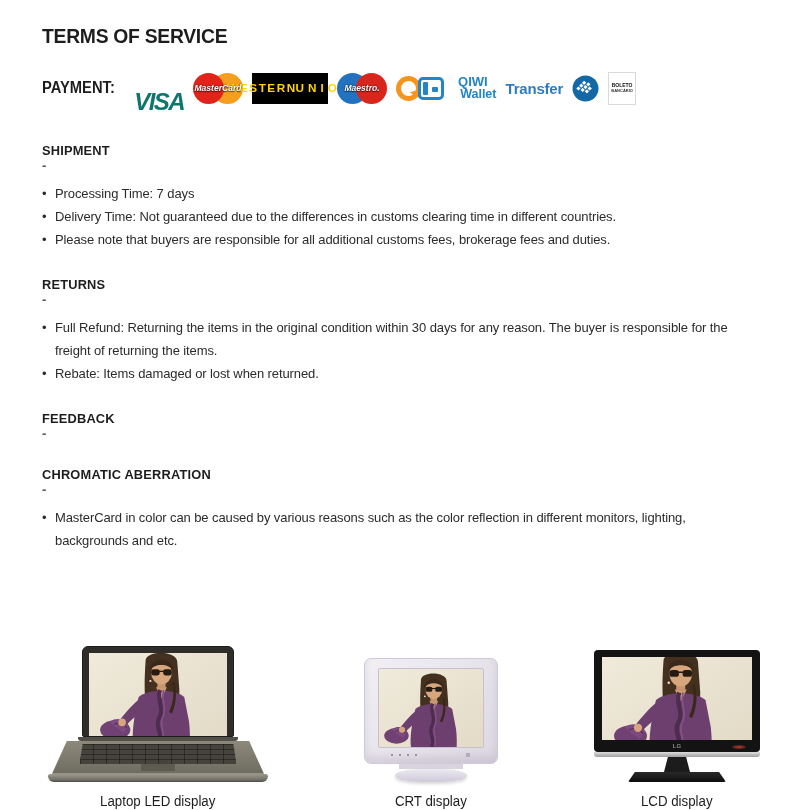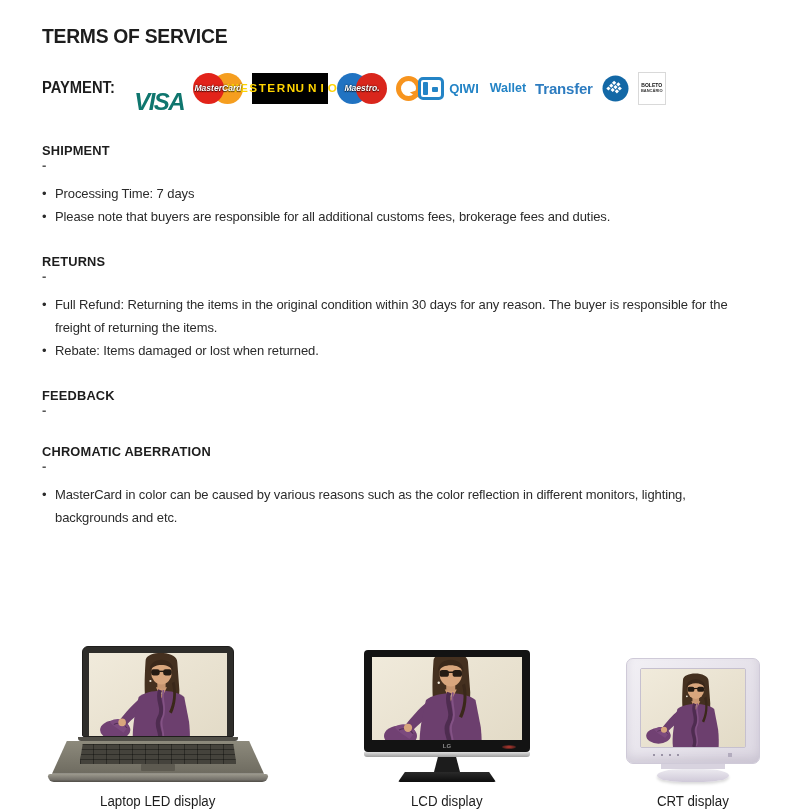--- a/index.html
+++ b/index.html
@@ -84,21 +84,21 @@
     position:relative; margin-left:-5px; background:#ffffff; flex:none;
   }
   .q-wallet::before {
     content:""; position:absolute; left:2px; top:2px; bottom:2px; width:5px;
     background:#2484c6; border-radius:1px;
   }
   .q-wallet::after {
     content:""; position:absolute; right:3px; top:7px; width:6px; height:5px;
     background:#2484c6; border-radius:1px;
   }
-  .qiwi-text { display:flex; flex-direction:row; margin-left:3px;text-align:center; }
+  .qiwi-text { display:flex; flex-direction:column; margin-left:3px;text-align:center; }
   .qiwi-text b { font-size:13px; font-weight:bold; color:#2484c6; line-height:13px; }
   .qiwi-text i { font-size:12.5px; font-weight:bold; font-style:normal; color:#2484c6; line-height:13px; margin-left:11px; }
   .wm-text { font-size:15px; font-weight:bold; color:#2d7cc0; letter-spacing:-0.2px; }
   .wm-globe { width:27px; height:27px; }
   .boleto {
     width:28px; height:33px; display:flex; flex-direction:column; flex:none;
     border:1px solid #d9d9d9; background:#fff;
   }
   .boleto .bars {
     flex:1;
@@ -310,20 +310,21 @@
       </span>
       <span class="bars"></span>
     </span>
   </div>
 
   <div class="section shipment first">
     <h2>SHIPMENT</h2>
     <div class="dash">-</div>
     <ul>
       <li>Processing Time: 7 days</li>
+      <li>Delivery Time: Not guaranteed due to the differences in customs clearing time in different countries.</li>
       <li>Please note that buyers are responsible for all additional customs fees, brokerage fees and duties.</li>
     </ul>
   </div>
 
   <div class="section returns">
     <h2>RETURNS</h2>
     <div class="dash">-</div>
     <ul>
       <li>Full Refund: Returning the items in the original condition within 30 days for any reason. The buyer is responsible for the freight of returning the items.</li>
       <li>Rebate: Items damaged or lost when returned.</li>
@@ -359,46 +360,46 @@
           <div class="lt-keys"></div>
           <div class="lt-pad"></div>
         </div>
         <div class="lt-lip"></div>
       </div>
       <div class="display-label">Laptop LED display</div>
     </div>
 
     <div class="display-col">
       <div class="figure">
+        <div class="crt-body">
+          <div class="crt-screen">
+            <svg class="photo" viewBox="0 0 200 140" preserveAspectRatio="xMidYMid slice">
+                <use href="#model-photo"></use>
+              </svg>
+          </div>
+          <div class="crt-controls"></div>
+        </div>
+        <div class="crt-neck"></div>
+        <div class="crt-base"></div>
+      </div>
+      <div class="display-label">CRT display</div>
+    </div>
+
+    <div class="display-col">
+      <div class="figure">
         <div class="lcd-bezel">
           <div class="ph">
             <svg class="photo" viewBox="0 0 200 140" preserveAspectRatio="xMidYMid slice">
                 <use href="#model-photo"></use>
               </svg>
           </div>
           <div class="lcd-brand">LG</div>
           <div class="lcd-dot"></div>
         </div>
         <div class="lcd-chin"></div>
         <div class="lcd-neck"></div>
         <div class="lcd-base"></div>
       </div>
       <div class="display-label">LCD display</div>
     </div>
 
-    <div class="display-col">
-      <div class="figure">
-        <div class="crt-body">
-          <div class="crt-screen">
-            <svg class="photo" viewBox="0 0 200 140" preserveAspectRatio="xMidYMid slice">
-                <use href="#model-photo"></use>
-              </svg>
-          </div>
-          <div class="crt-controls"></div>
-        </div>
-        <div class="crt-neck"></div>
-        <div class="crt-base"></div>
-      </div>
-      <div class="display-label">CRT display</div>
-    </div>
-
   </div>
 </div>
 
 </body></html>

